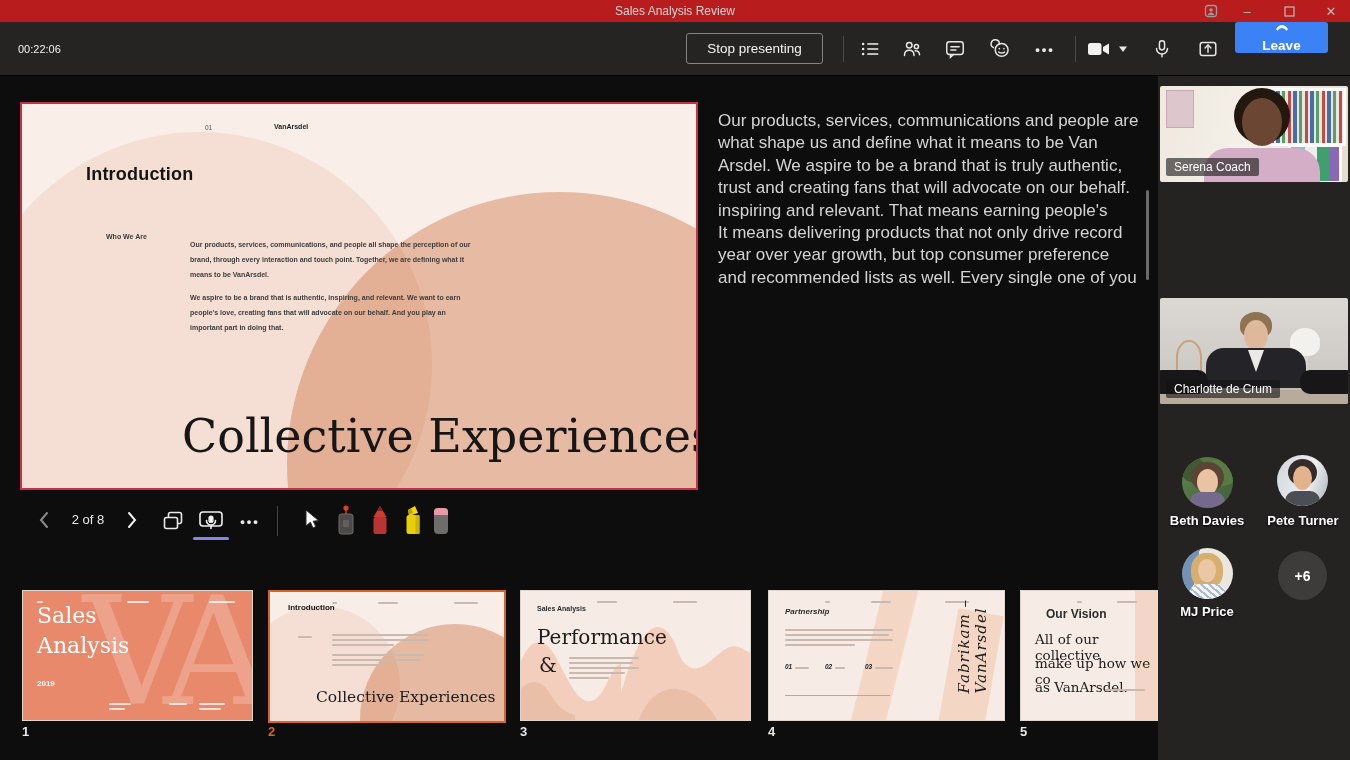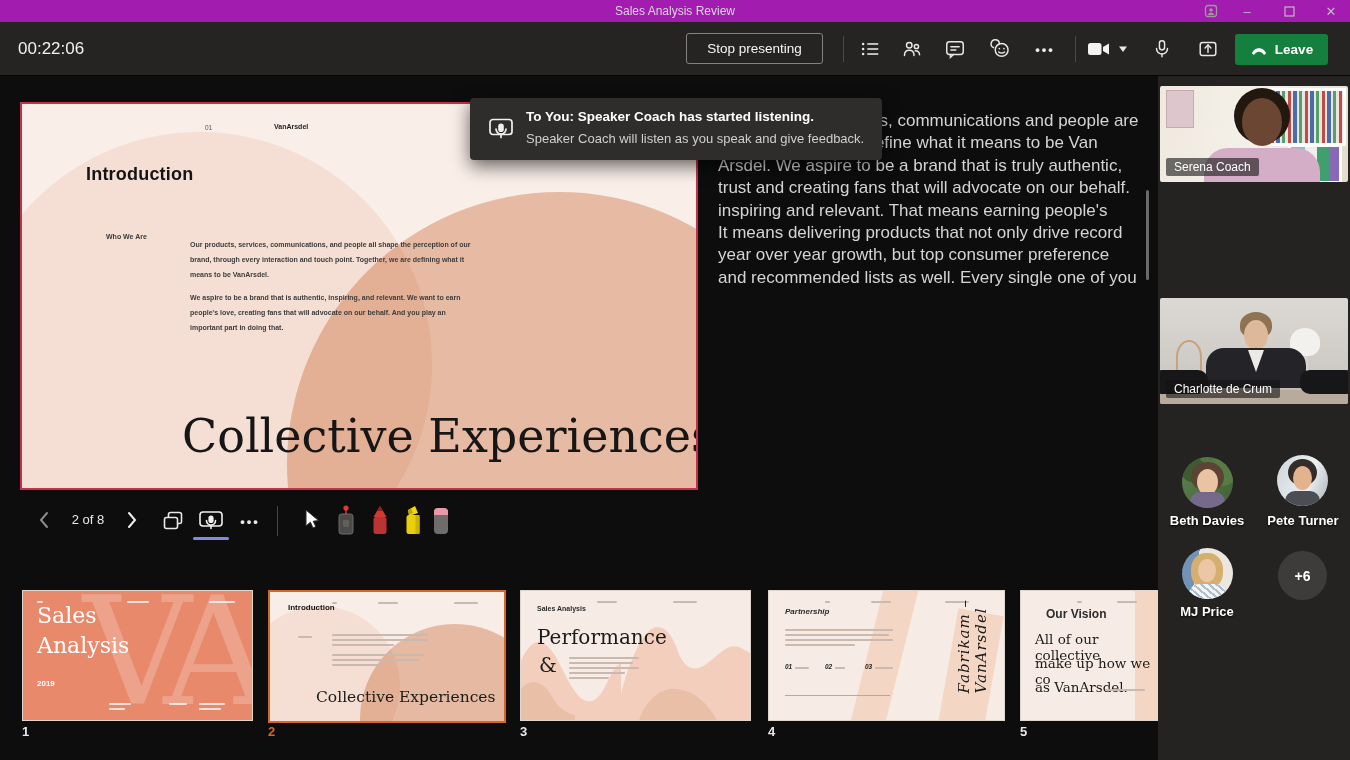--- a/index.html
+++ b/index.html
@@ -1,36 +1,36 @@
 <!DOCTYPE html>
 <html><head>
 <meta charset="utf-8">
 <style>
   html,body{margin:0;padding:0;background:#000;}
   .app{position:relative;width:1350px;height:760px;background:#0e0d0d;overflow:hidden;
        font-family:"Liberation Sans",sans-serif;-webkit-font-smoothing:antialiased;}
   .abs{position:absolute;}
 
   
-  .titlebar{position:absolute;left:0;top:0;width:1350px;height:22px;background:#a21caf;}
+  .titlebar{position:absolute;left:0;top:0;width:1350px;height:22px;background:#b91c1c;}
   .titlebar .wtitle{position:absolute;left:0;top:0;width:100%;text-align:center;line-height:22px;
        font-size:12px;color:#d8d8d8;}
   .wbtn{position:absolute;top:0;width:30px;height:22px;display:flex;align-items:center;justify-content:center;color:#bdbdbd;}
 
   
   .toolbar{position:absolute;left:0;top:22px;width:1350px;height:54px;background:#252423;border-bottom:1px solid #060606;box-sizing:border-box;}
-  .timer{position:absolute;left:18px;top:0;line-height:54px;font-size:17px;color:#f0f0f0;}
+  .timer{position:absolute;left:18px;top:0;line-height:54px;font-size:11px;color:#f0f0f0;}
   .stopbtn{position:absolute;left:686px;top:11px;width:137px;height:31px;background:transparent;
        border:1px solid #85837f;border-radius:3px;color:#f5f5f5;font-size:13.5px;
        display:flex;align-items:center;justify-content:center;box-sizing:border-box;}
   .tdivider{position:absolute;top:14px;width:1px;height:26px;background:#4a4948;}
   .ib{position:absolute;top:15px;width:24px;height:24px;display:flex;align-items:center;justify-content:center;}
   .dots{color:#e8e8e8;font-size:13px;letter-spacing:2px;font-weight:bold;}
-  .leavebtn{position:absolute;left:1235px;top:12px;width:93px;height:31px;background:#15803d;border-radius:3px;
-       display:flex;align-items:center;justify-content:center;gap:7px;color:#fff;font-size:13.5px;font-weight:bold;}
+  .leavebtn{position:absolute;left:1235px;top:0;width:93px;height:31px;background:#3b82f6;border-radius:3px;
+       display:flex;align-items:center;justify-content:center;gap:7px;color:#fff;font-size:13.5px;font-weight:bold;flex-direction:column;}
 
   
   .toast{position:absolute;left:470px;top:98px;width:412px;height:62px;background:#2e2d2c;border-radius:4px;
        box-shadow:0 6px 18px rgba(0,0,0,.6);z-index:60;}
   .toast .t1{position:absolute;left:56px;top:11px;font-size:13.5px;font-weight:bold;color:#ffffff;white-space:nowrap;}
   .toast .t2{position:absolute;left:56px;top:33px;font-size:13px;color:#cfcfcf;white-space:nowrap;}
 
   
   .slide{position:absolute;left:20px;top:102px;width:674px;height:384px;background:#f9eee8;
        border:2px solid #c4314b;overflow:hidden;}
@@ -226,31 +226,20 @@
     <div class="nl">what shape us and define what it means to be Van</div>
     <div class="nl">Arsdel. We aspire to be a brand that is truly authentic,</div>
     <div class="nl">trust and creating fans that will advocate on our behalf.</div>
     <div class="nl">inspiring and relevant. That means earning people's</div>
     <div class="nl">It means delivering products that not only drive record</div>
     <div class="nl">year over year growth, but top consumer preference</div>
     <div class="nl">and recommended lists as well. Every single one of you</div>
   </div>
   <div class="nscroll"></div>
 
-  <div class="toast">
-    <div class="abs" style="left:17px;top:17px;">
-      <svg width="28" height="28" viewBox="0 0 28 28" fill="none" stroke="#f0f0f0" stroke-width="1.7" stroke-linecap="round">
-        <rect x="3" y="4.5" width="22" height="15" rx="3"></rect>
-        <rect x="11.2" y="8.5" width="5.6" height="8.5" rx="2.8" fill="#f0f0f0" stroke="none"></rect>
-        <path d="M9,14 a5,5 0 0 0 10,0 M14,19 v3.5"></path>
-      </svg>
-    </div>
-    <div class="t1">To You: Speaker Coach has started listening.</div>
-    <div class="t2">Speaker Coach will listen as you speak and give feedback.</div>
-  </div>
 
   <div class="navrow">
     <div class="nv" style="left:34px;top:508px;width:20px;height:24px;">
       <svg width="12" height="18" viewBox="0 0 12 18" fill="none" stroke="#8a8a8a" stroke-width="2" stroke-linecap="round">
         <polyline points="9,2 3,9 9,16"></polyline>
       </svg>
     </div>
     <div class="pos">2 of 8</div>
     <div class="nv" style="left:122px;top:508px;width:20px;height:24px;">
       <svg width="12" height="18" viewBox="0 0 12 18" fill="none" stroke="#f0f0f0" stroke-width="2" stroke-linecap="round">

